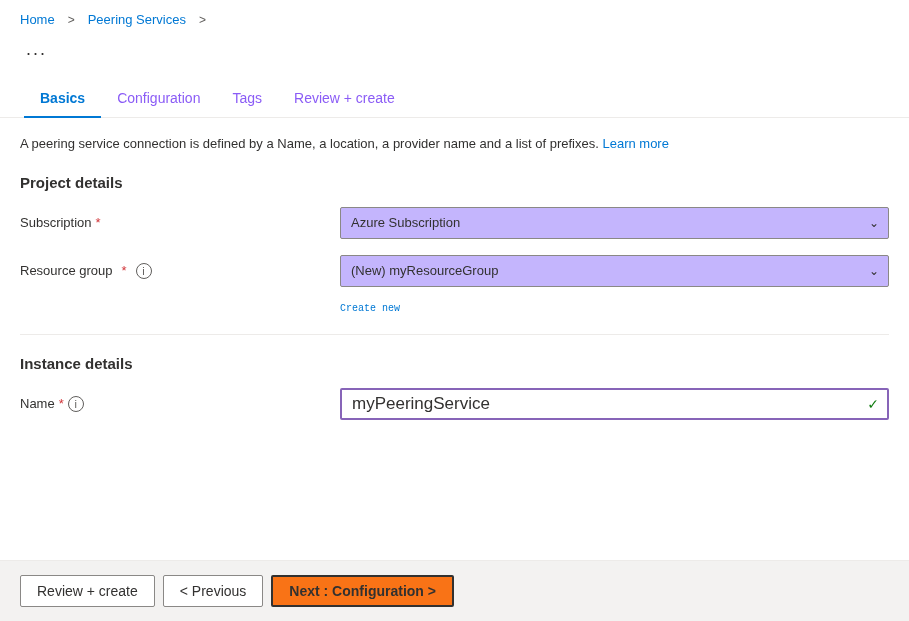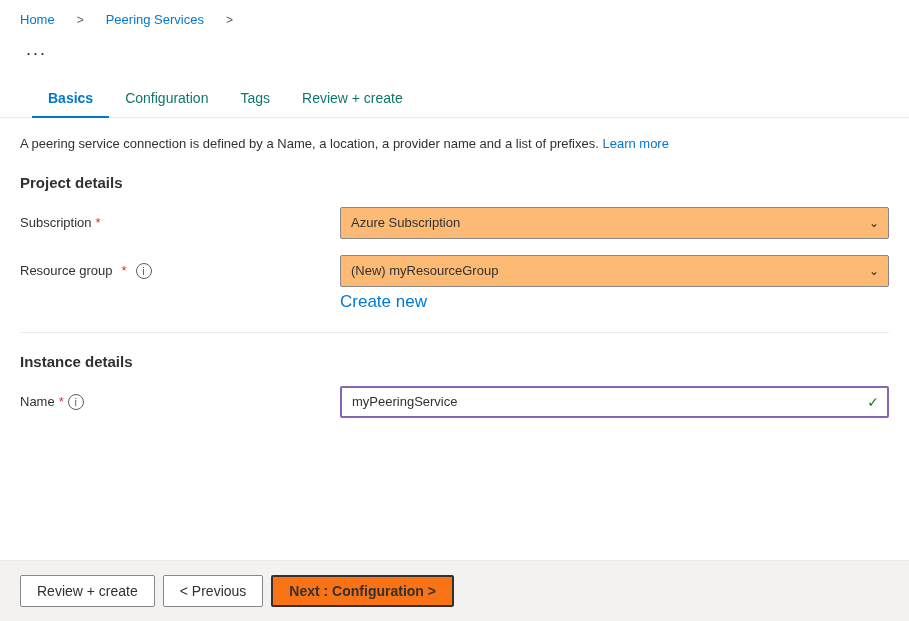--- a/index.html
+++ b/index.html
@@ -9,21 +9,21 @@
       color: #323130;
       background: #fff;
       width: 909px;
       min-height: 621px;
     }
     .breadcrumb {
       display: flex;
       align-items: center;
       padding: 12px 6px 8px 20px;
       font-size: 13px;
-      gap: 22px;
+      gap: 13px;
     }
     .breadcrumb a {
       color: #0078d4;
       text-decoration: none;
     }
     .breadcrumb .separator {
       color: #605e5c;
       font-size: 12px;
     }
     .page-header {
@@ -41,29 +41,29 @@
       color: #323130;
       cursor: pointer;
       font-size: 18px;
       letter-spacing: 2px;
       background: none;
       border: none;
       padding: 4px 6px;
     }
     .tabs {
       display: flex;
-      padding: 0 32px;
+      padding: 0 24px;
       border-bottom: 1px solid #edebe9;
       gap: 0;
       margin-bottom: 16px;
     }
     .tab {
       padding: 10px 16px;
       cursor: pointer;
-      color: #0f766e;
+      color: #8b5cf6;
       font-size: 14px;
       border-bottom: 2px solid transparent;
       margin-bottom: -1px;
     }
     .tab.active {
       color: #0078d4;
       border-bottom: 2px solid #0078d4;
       font-weight: 600;
     }
     .content {
@@ -122,56 +122,57 @@
     }
     .dropdown-wrapper {
       position: relative;
       width: 100%;
     }
     .dropdown-wrapper select {
       width: 100%;
       height: 32px;
       border: 1px solid #8a8886;
       border-radius: 2px;
-      background: #fdba74;
+      background: #c4b5fd;
       padding: 0 32px 0 10px;
       font-size: 13px;
       color: #323130;
       appearance: none;
       -webkit-appearance: none;
       cursor: pointer;
     }
     .dropdown-arrow {
       position: absolute;
       right: 10px;
       top: 50%;
       transform: translateY(-50%);
       pointer-events: none;
       color: #323130;
       font-size: 12px;
     }
     .create-new-link {
       color: #0078d4;
-      font-size: 17px;
+      font-size: 10px;
       text-decoration: none;
       cursor: pointer;
       display: block;
-      margin-top: 5px;
+      margin-top: 16px;
+      font-family: Liberation Mono, monospace;
     }
     .input-with-check {
       position: relative;
       width: 100%;
     }
     .input-with-check input {
       width: 100%;
       height: 32px;
       border: 2px solid #8764b8;
       border-radius: 2px;
       padding: 0 32px 0 10px;
-      font-size: 13px;
+      font-size: 17px;
       color: #323130;
       outline: none;
     }
     .check-icon {
       position: absolute;
       right: 10px;
       top: 50%;
       transform: translateY(-50%);
       color: #107c10;
       font-size: 14px;

